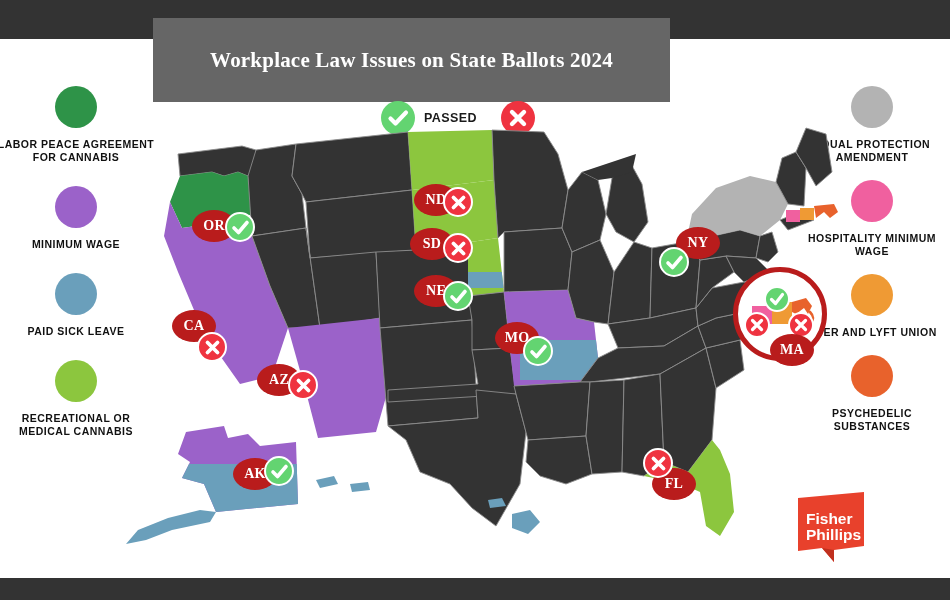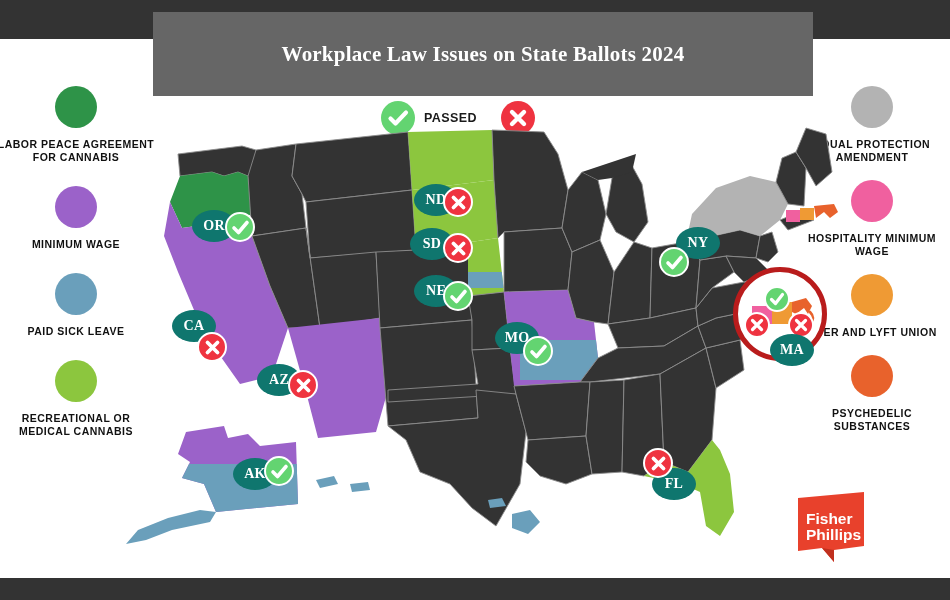--- a/index.html
+++ b/index.html
@@ -5,21 +5,21 @@
   html,body{margin:0;padding:0;}
   body{
     width:950px;height:600px;
     background:#ffffff;
     font-family:"Liberation Sans", sans-serif;
     position:relative;overflow:hidden;
   }
   .topbar{position:absolute;left:0;top:0;width:950px;height:39px;background:#333333;}
   .bottombar{position:absolute;left:0;top:578px;width:950px;height:22px;background:#333333;}
   .titlepanel{
-    position:absolute;left:153px;top:12px;width:660px;height:84px;
+    position:absolute;left:153px;top:18px;width:517px;height:84px;
     background:#666666;display:flex;align-items:center;justify-content:center;
   }
   .titlepanel h1{
     margin:0;color:#ffffff;font-family:"Liberation Serif", serif;
     font-size:21px;font-weight:700;letter-spacing:.2px;
   }
 
   
   .key{position:absolute;top:101px;display:flex;align-items:center;gap:9px;}
   .key-pass{left:381px;}
@@ -48,21 +48,21 @@
   
   .mapwrap{position:absolute;left:120px;top:132px;width:700px;height:430px;}
   .mapwrap svg{display:block;overflow:visible;}
 
   .state{fill:#333333;stroke:#8c8c8c;stroke-width:.9;}
   .state.nostroke{stroke:none;}
 
   
   .marker-abbr{
     position:absolute;width:44px;height:32px;border-radius:50%;
-    background:#0f766e;color:#ffffff;display:flex;align-items:center;
+    background:#b91c1c;color:#ffffff;display:flex;align-items:center;
     justify-content:center;font-family:"Liberation Serif", serif;
     font-size:14px;font-weight:700;letter-spacing:.3px;
   }
   .marker-res{position:absolute;width:26px;height:26px;border-radius:50%;border:2.5px solid #ffffff;}
   .marker-res.pass{background:#63d471;}
   .marker-res.fail{background:#ef3340;}
   .marker-res svg{position:absolute;left:-2.5px;top:-2.5px;}
 
   .inset-ring{
     position:absolute;left:733px;top:267px;width:84px;height:84px;

